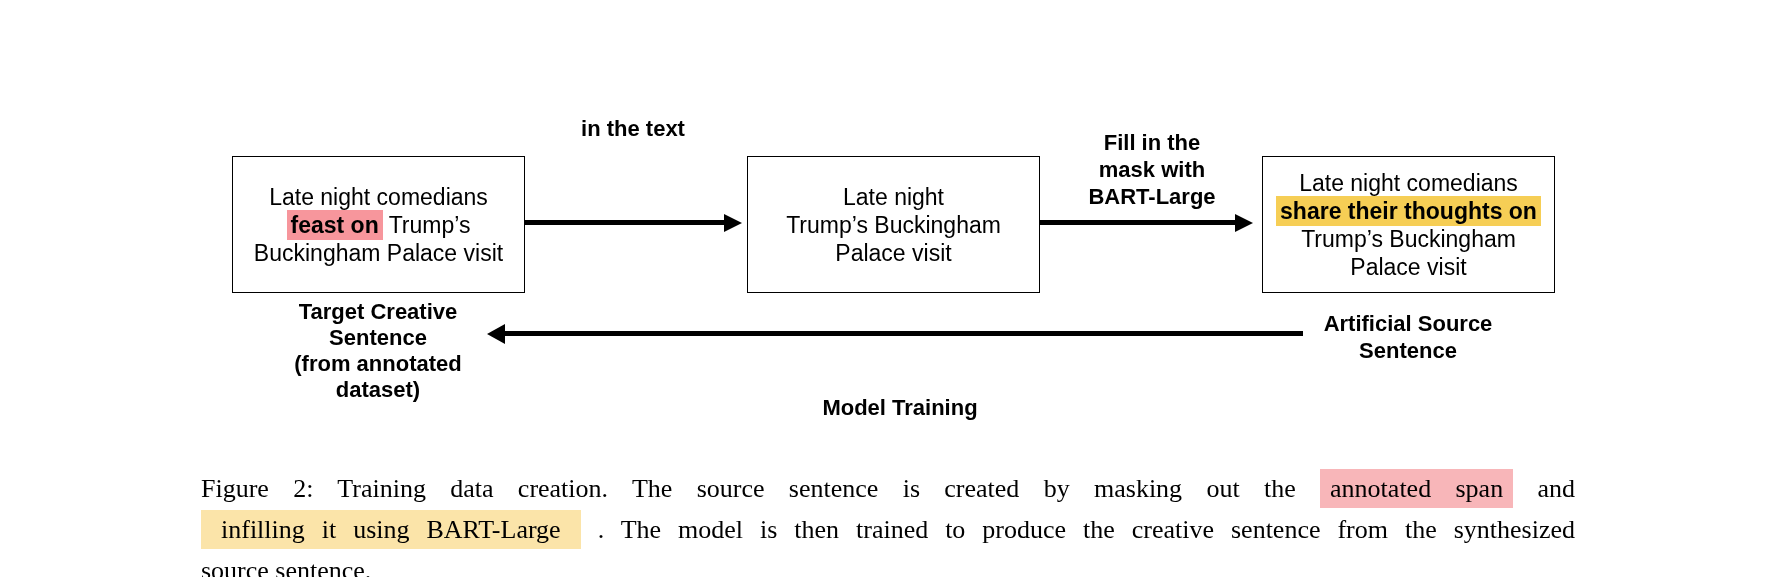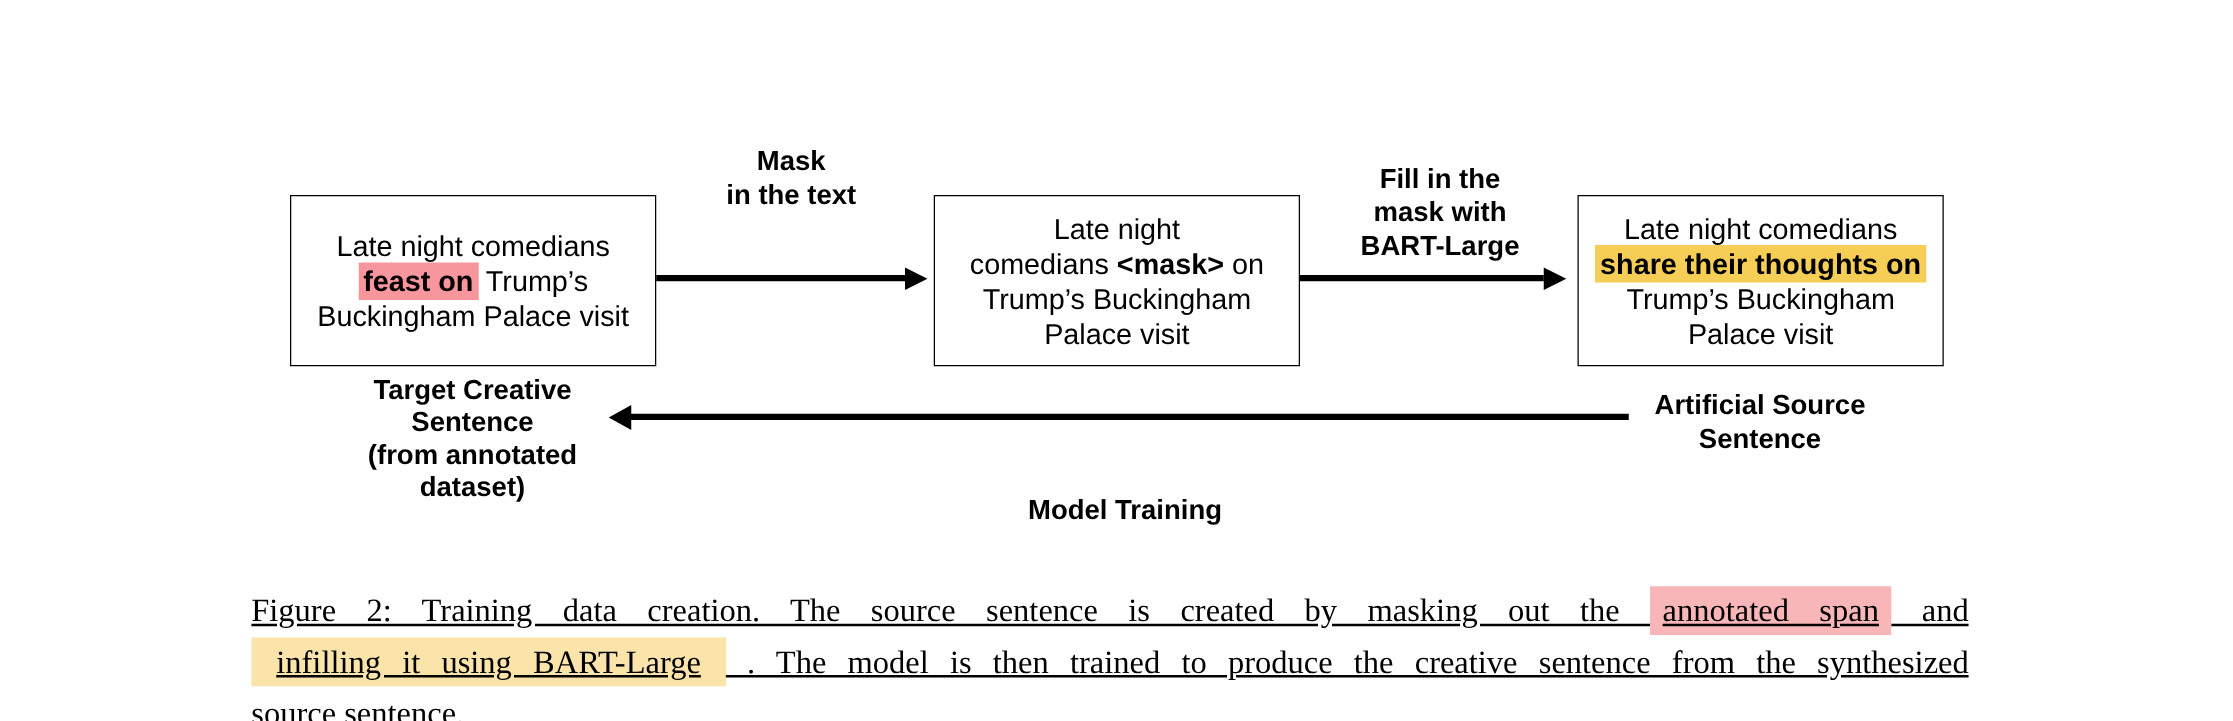--- a/index.html
+++ b/index.html
@@ -40,51 +40,49 @@
   .a1-shaft { left:525px;  top:220px; width:199px; }
   .a1-head  { left:724px;  top:214px; }
   .a2-shaft { left:1040px; top:220px; width:195px; }
   .a2-head  { left:1235px; top:214px; }
   .a3-shaft { left:504px;  top:331px; width:799px; }
   .a3-head  { left:487px;  top:324px; }
 
   
   .caption { position:absolute; left:201px; top:468px; width:1374px;
     font-family:"Liberation Serif", serif; font-size:26px; color:#000; }
-  .caption .line { height:41px; line-height:41px; overflow:hidden;text-decoration:underline; }
+  .caption .line { height:41px; line-height:41px; overflow:hidden; }
   .caption .line.justify { text-align:justify; }
   .caption .line.justify::after { content:""; display:inline-block; width:100%; height:0; vertical-align:top; }
 </style>
 </head>
 <body>
 
 <div class="stage">
 
   <div class="dbox box1">
       <div class="line"><span>Late night comedians</span></div>
       <div class="line"><span class="b h-pink">feast on</span><span> Trump’s</span></div>
       <div class="line"><span>Buckingham Palace visit</span></div>
     </div>
 
   <div class="dbox box2">
       <div class="line"><span>Late night</span></div>
-      <div class="line"><span>comedians </span><span class="b">&lt;mask&gt;</span><span> on</span></div>
       <div class="line"><span>Trump’s Buckingham</span></div>
       <div class="line"><span>Palace visit</span></div>
     </div>
 
   <div class="dbox box3">
       <div class="line"><span>Late night comedians</span></div>
       <div class="line"><span class="b h-yellow">share their thoughts on</span></div>
       <div class="line"><span>Trump’s Buckingham</span></div>
       <div class="line"><span>Palace visit</span></div>
     </div>
 
   <div class="blabel label1">
-      <div class="line">Mask</div>
       <div class="line">in the text</div>
     </div>
 
   <div class="blabel label2">
       <div class="line">Fill in the</div>
       <div class="line">mask with</div>
       <div class="line">BART-Large</div>
     </div>
 
   <div class="shaft a1-shaft"></div>

